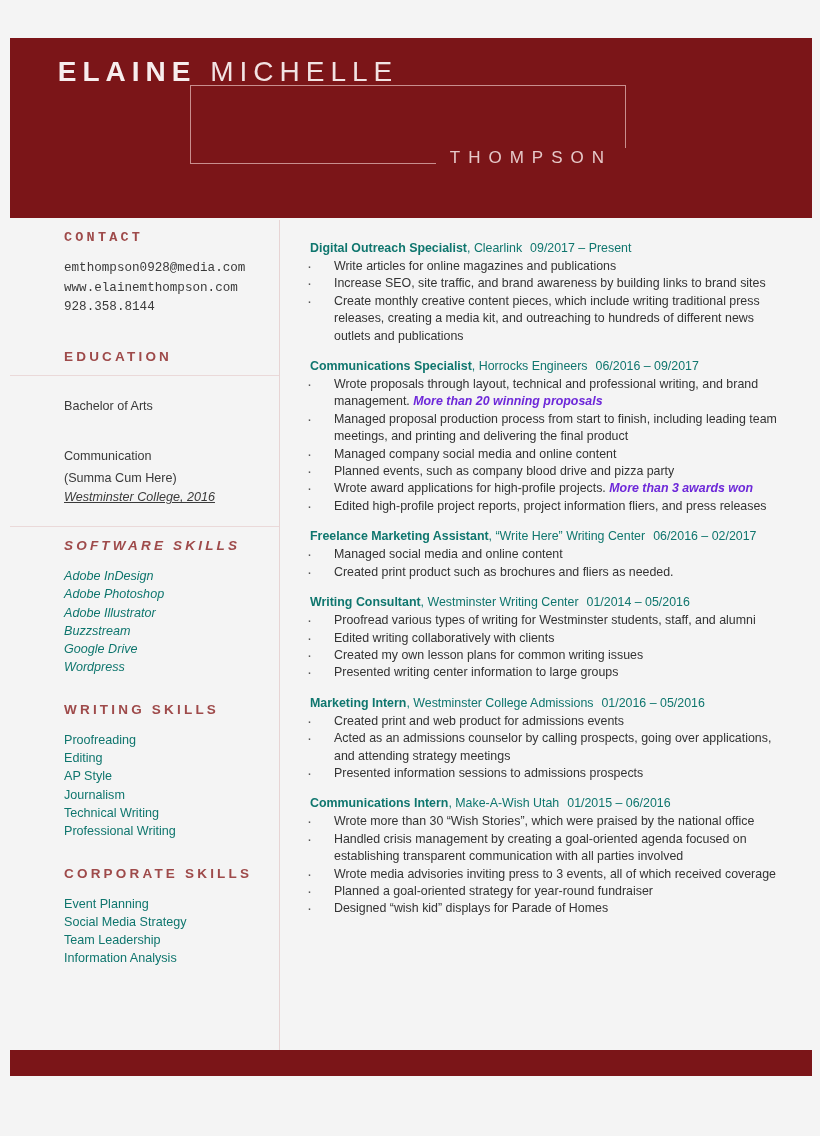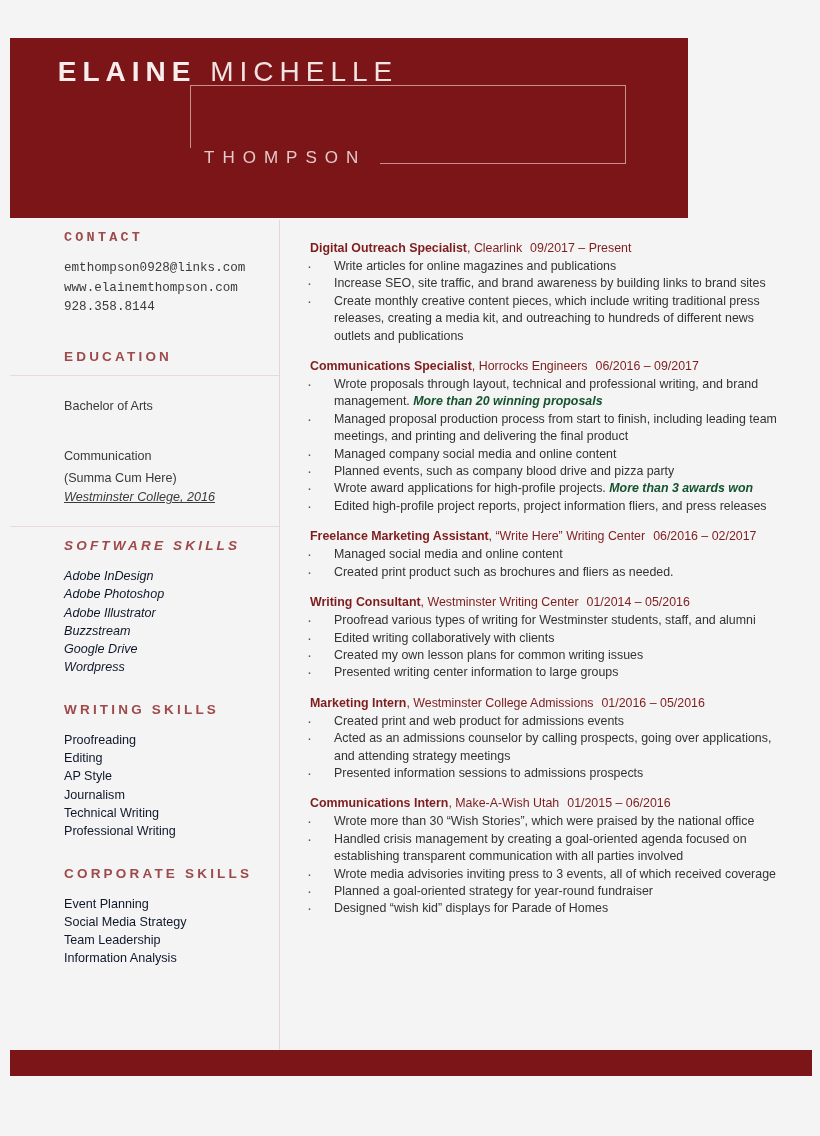--- a/index.html
+++ b/index.html
@@ -19,21 +19,21 @@
     width: 820px;
     height: 1136px;
     background: #f4f4f4;
   }
 
   
   .header-bar {
     position: absolute;
     left: 10px;
     top: 38px;
-    width: 678px;
+    width: 802px;
     height: 180px;
     background: #7b1518;
     box-sizing: border-box;
   }
   .name-frame {
     position: absolute;
     left: 180px;
     top: 47px;
     width: 436px;
     height: 79px;
@@ -56,21 +56,21 @@
   }
   .name-last {
     font-weight: 300;
     color: #f2e3e3;
   }
   .name-line2 {
     position: absolute;
     left: 180px;
     top: 110px;
     width: 436px;
-    text-align: left;
+    text-align: right;
     font-size: 17px;
     letter-spacing: 8px;
     color: #e6c9c9;
     white-space: nowrap;
   }
   .name-line2 span {
     background: #7b1518;
     padding: 0 14px;
   }
 
@@ -116,21 +116,21 @@
     line-height: 15px;
     margin-top: 35px;
   }
   .side-line.italic {
     font-style: italic;
     text-decoration: underline;
   }
   .skill-item {
     font-size: 12.6px;
     line-height: 18.3px;
-    color: #0f172a;
+    color: #0f766e;
   }
   .divider-h {
     position: absolute;
     left: 10px;
     width: 269px;
     height: 1px;
     background: #ead9d9;
   }
   #div-contact { top: 375px; }
   #div-education { top: 526px; }
@@ -142,21 +142,21 @@
     font-weight: bold;
     letter-spacing: 3.2px;
     margin: 0 0 16px 0;
   }
   .job {
     margin-bottom: 13px;
   }
   .job-title-row {
     font-size: 12.4px;
     line-height: 17px;
-    color: #7f1d1d;
+    color: #0f766e;
     margin-bottom: 1px;
     padding-left: 10px;
   }
   .job-title {
     font-weight: bold;
   }
   .job-org {
     font-weight: normal;
   }
   .job-dates {
@@ -178,21 +178,21 @@
   ul.bullets li::before {
     content: "\00b7";
     position: absolute;
     left: 7px;
     top: -1px;
     color: #555;
     font-size: 15px;
     line-height: 17.4px;
   }
   .hl {
-    color: #14532d;
+    color: #6d28d9;
     font-style: italic;
     font-weight: bold;
   }
 
   
   .footer-bar {
     position: absolute;
     left: 10px;
     top: 1050px;
     width: 802px;
@@ -217,21 +217,21 @@
 
   <div class="divider-vert"></div>
 
   <div class="divider-h" id="div-contact"></div>
   <div class="divider-h" id="div-education"></div>
 
   <div class="sidebar">
 
     <div class="side-sec" style="margin-bottom:30px;font-family:Liberation Mono, monospace;">
       <div class="side-head">CONTACT</div>
-      <div class="side-line">emthompson0928@links.com</div>
+      <div class="side-line">emthompson0928@media.com</div>
       <div class="side-line">www.elainemthompson.com</div>
       <div class="side-line">928.358.8144</div>
     </div>
 
     <div class="side-sec" style="margin-top:31px; margin-bottom:28px;">
       <div class="side-head">EDUCATION</div>
       <div class="side-line tight">Bachelor of Arts</div>
       <div class="side-line tight" style="margin-bottom:5px;">Communication</div>
       <div class="side-line">(Summa Cum Here)</div>
       <div class="side-line italic">Westminster College, 2016</div>

